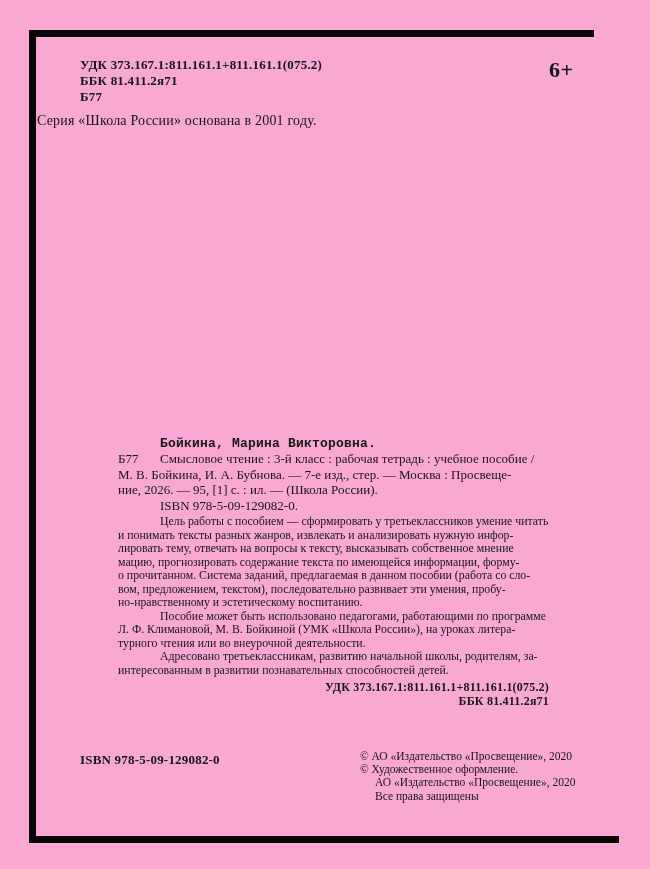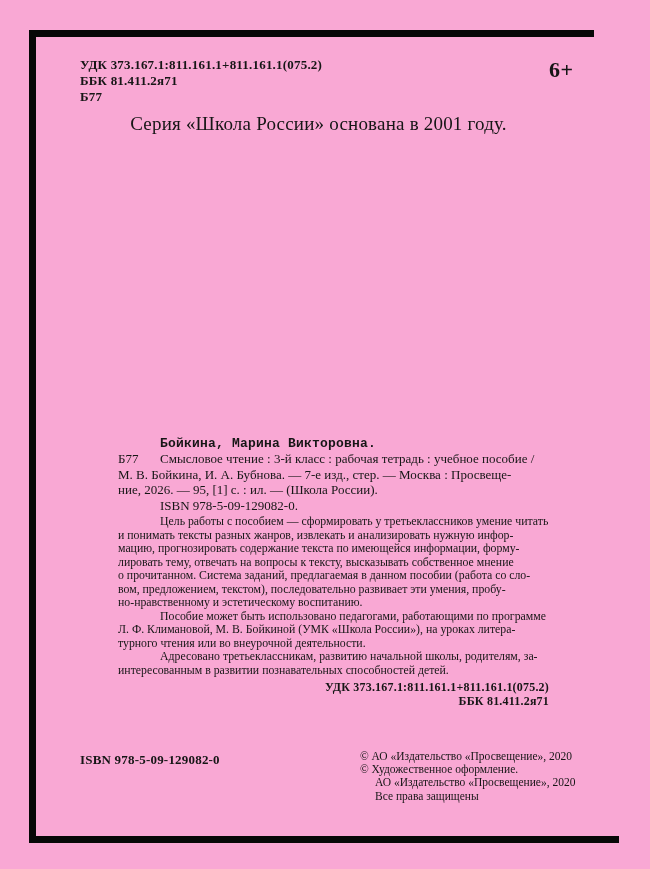--- a/index.html
+++ b/index.html
@@ -27,21 +27,21 @@
     letter-spacing: 0.2px; white-space: nowrap;
   }
 
   .age-badge {
     position: absolute; left: 549px; top: 57px;
     font-size: 22px; font-weight: bold; letter-spacing: 0.5px;
   }
 
   .series-note {
     position: absolute; left: 37px; right: 50px; top: 113px;
-    text-align: center; font-size: 19px; letter-spacing: 0.2px;
+    font-size: 14px; letter-spacing: 0.2px;
     white-space: nowrap;
   }
 
   
   .card {
     position: absolute; left: 118px; top: 436px; width: 431px;
     font-size: 13px; line-height: 15.4px;
   }
   .card .author { font-weight: bold; text-indent: 42px; letter-spacing: 0.2px; font-family: Liberation Mono, monospace; }
   .card .sign { position: absolute; left: 0; top: 15.4px; font-size: 13px; }
@@ -102,22 +102,22 @@
     <div class="desc">
         <div class="line">Смысловое чтение : 3-й класс : рабочая тетрадь : учебное пособие /</div>
         <div class="line">М. В. Бойкина, И. А. Бубнова. — 7-е изд., стер. — Москва : Просвеще-</div>
         <div class="line">ние, 2026. — 95, [1] с. : ил. — (Школа России).</div>
       </div>
     <div class="isbn-line">ISBN 978-5-09-129082-0.</div>
     <div class="annotation">
         <div class="para">
           <div class="line first">Цель работы с пособием — сформировать у третьеклассников умение читать</div>
           <div class="line">и понимать тексты разных жанров, извлекать и анализировать нужную инфор-</div>
+          <div class="line">лировать тему, отвечать на вопросы к тексту, высказывать собственное мнение</div>
           <div class="line">мацию, прогнозировать содержание текста по имеющейся информации, форму-</div>
-          <div class="line">лировать тему, отвечать на вопросы к тексту, высказывать собственное мнение</div>
           <div class="line">о прочитанном. Система заданий, предлагаемая в данном пособии (работа со сло-</div>
           <div class="line">вом, предложением, текстом), последовательно развивает эти умения, пробу-</div>
           <div class="line">но-нравственному и эстетическому воспитанию.</div>
         </div>
         <div class="para">
           <div class="line first">Пособие может быть использовано педагогами, работающими по программе</div>
           <div class="line">Л. Ф. Климановой, М. В. Бойкиной (УМК «Школа России»), на уроках литера-</div>
           <div class="line">турного чтения или во внеурочной деятельности.</div>
         </div>
         <div class="para">

